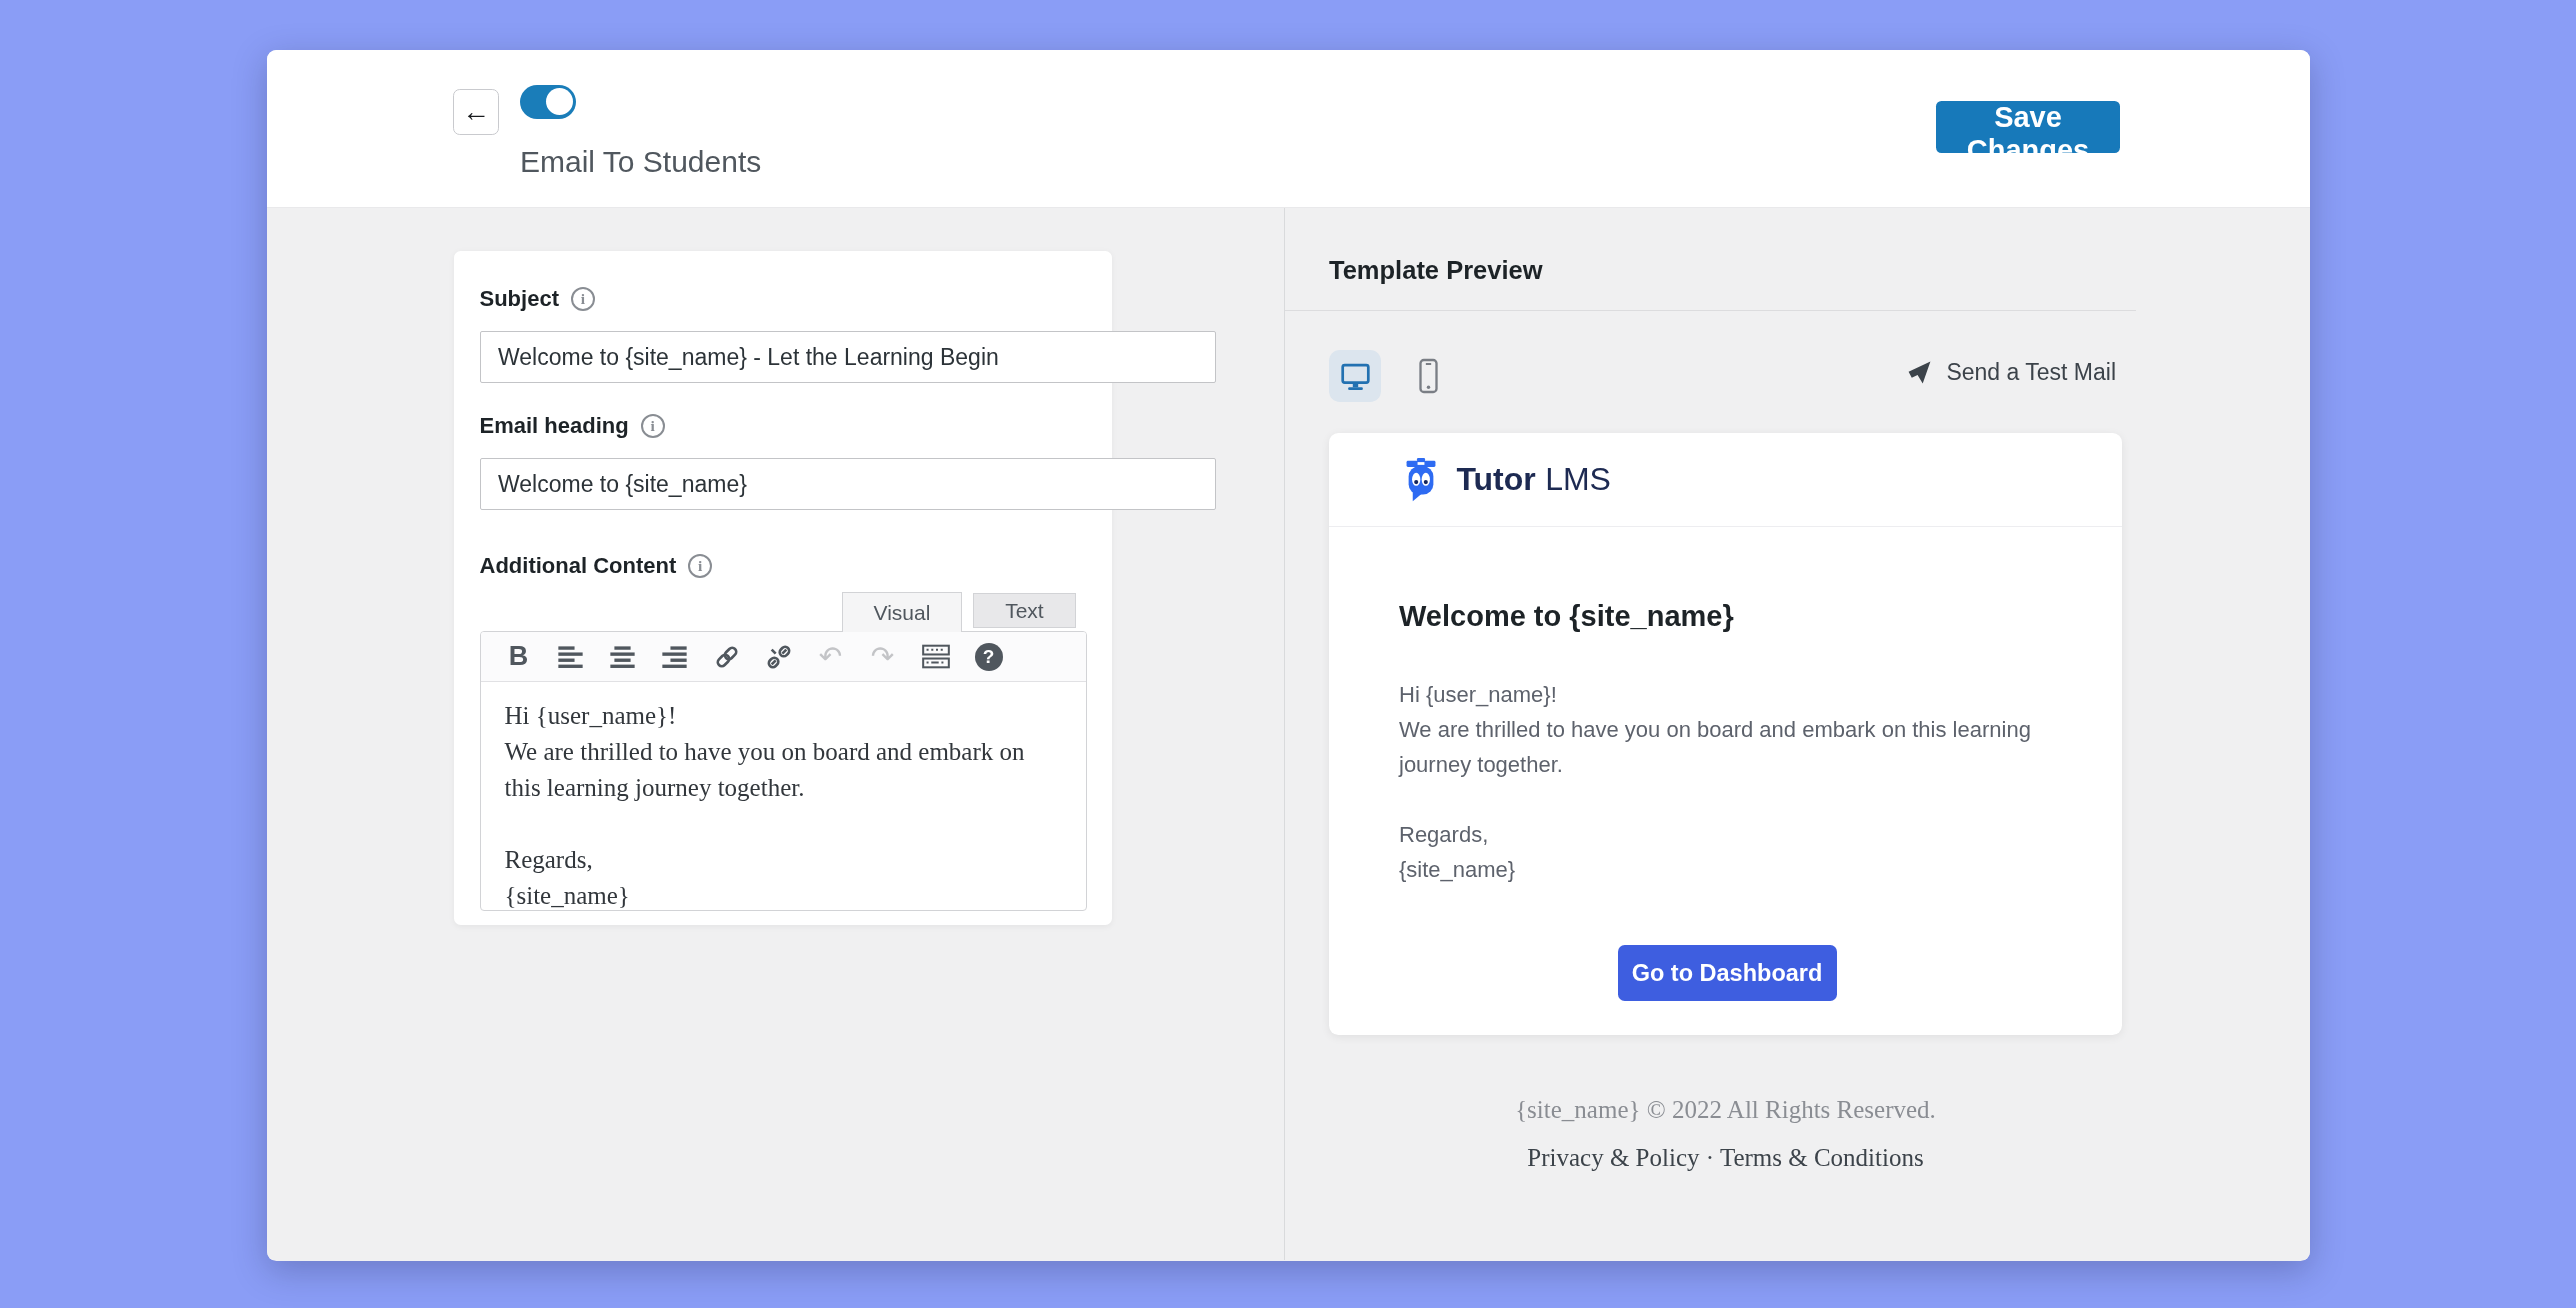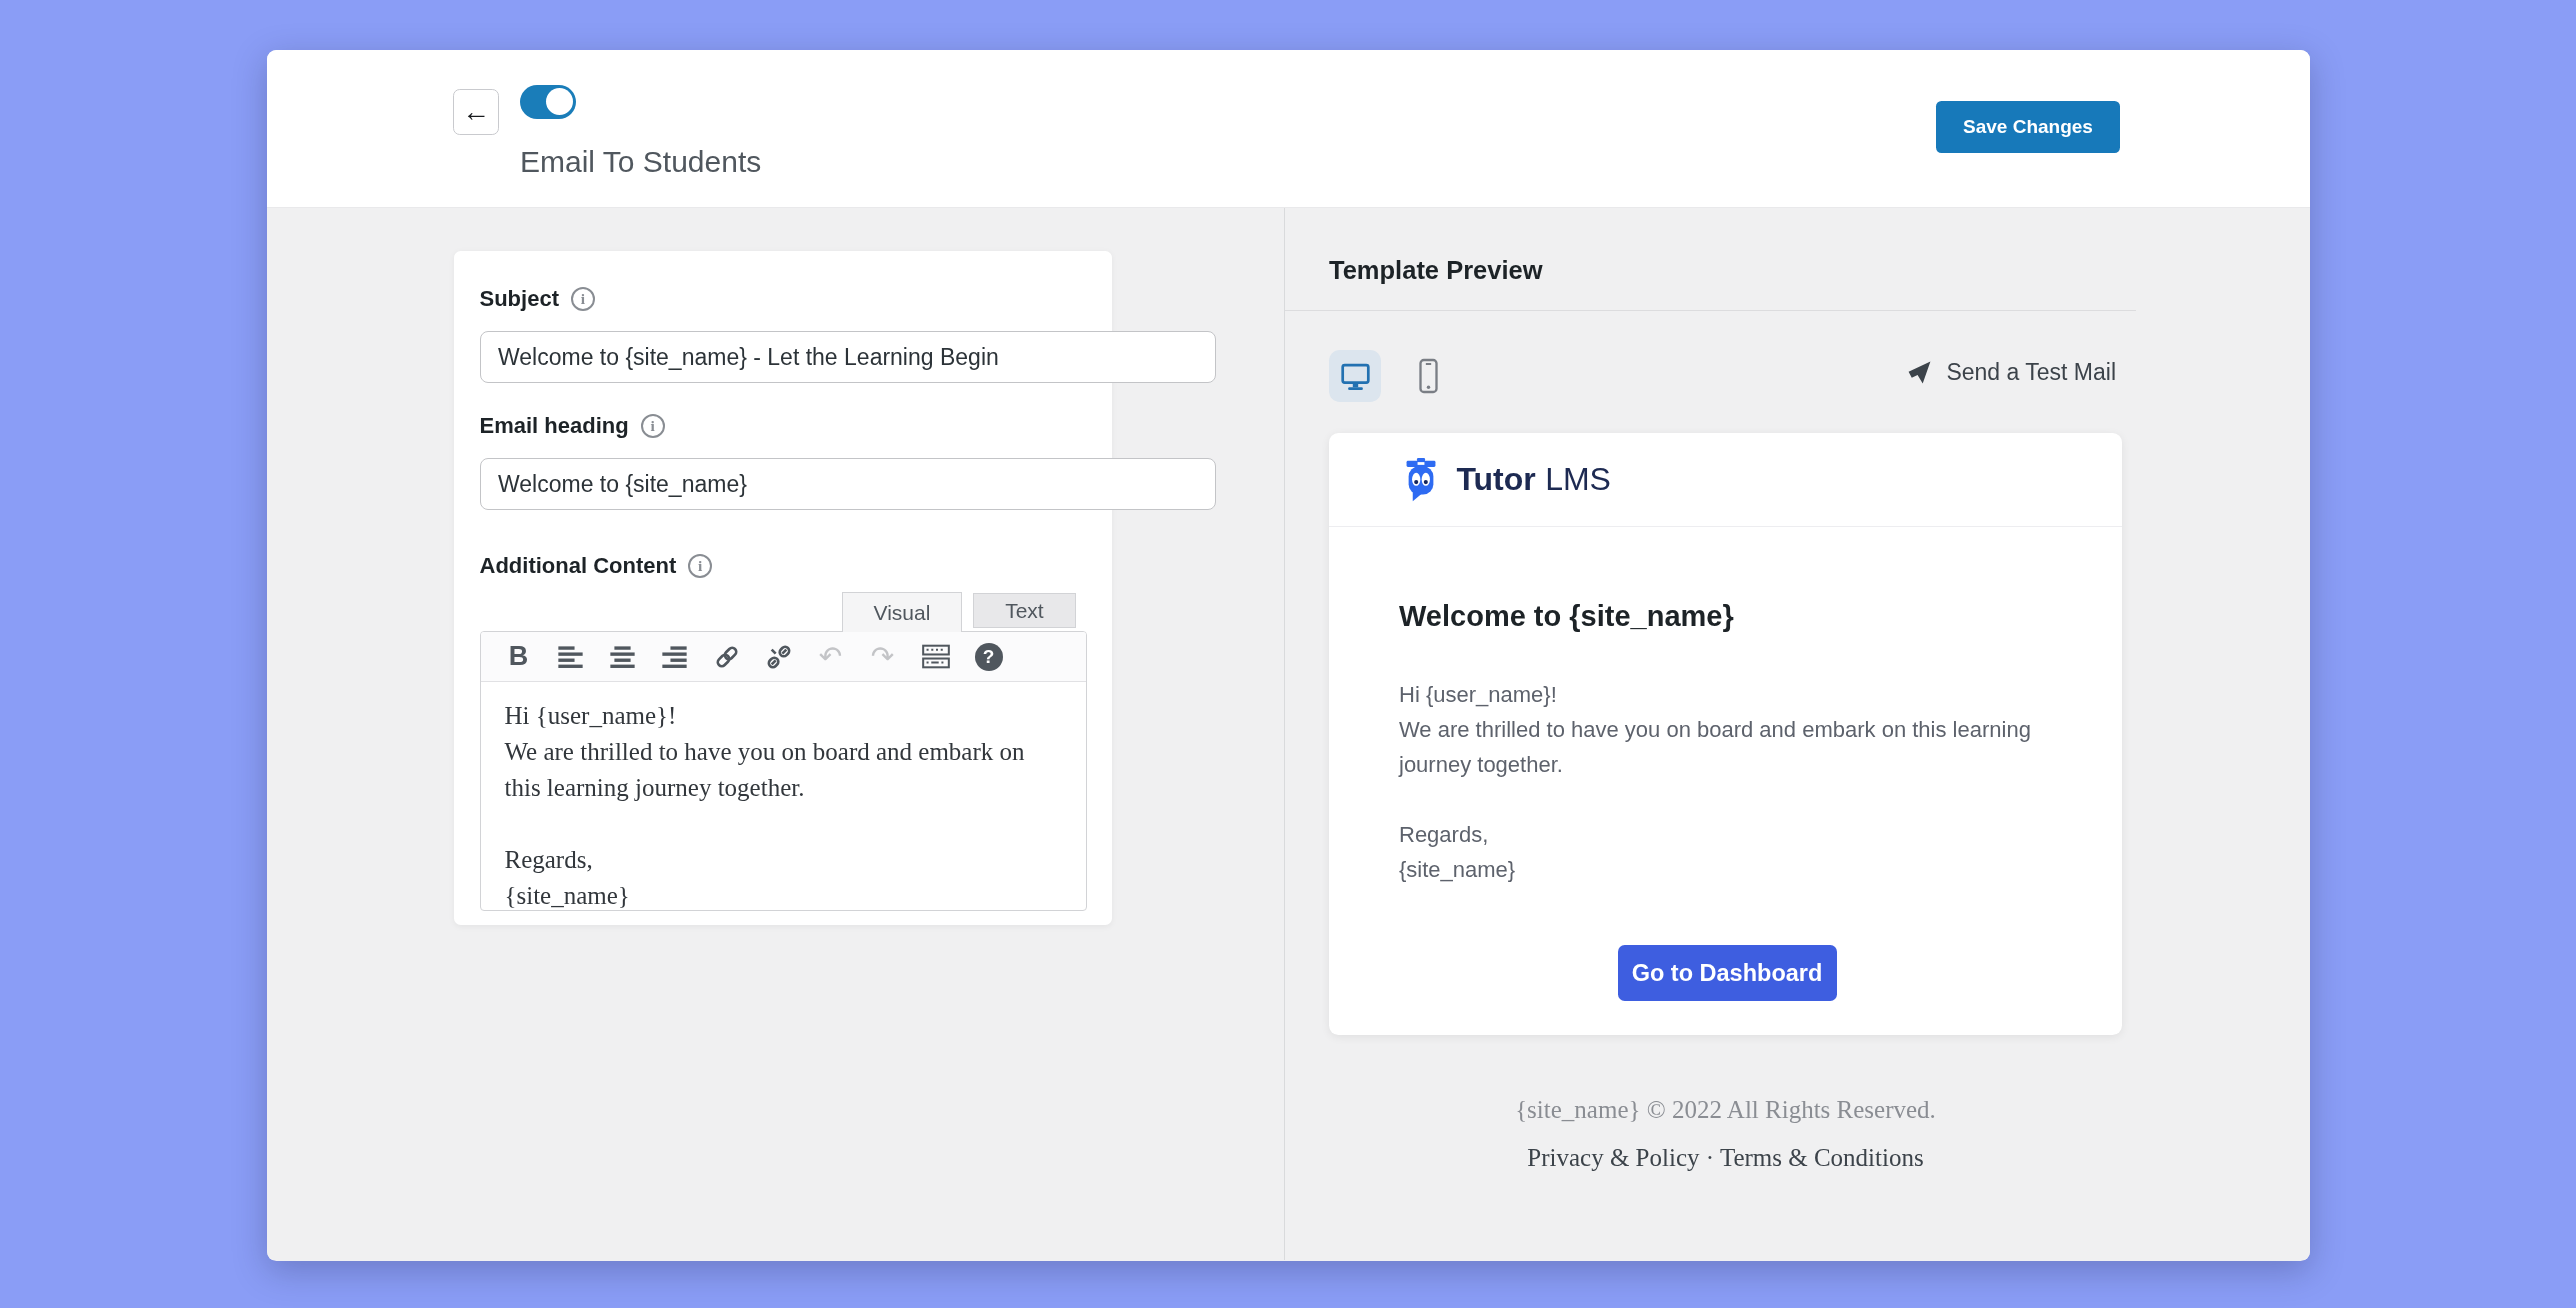--- a/index.html
+++ b/index.html
@@ -25,41 +25,41 @@
     font-size: 28px; color: #181b1e; cursor: pointer;
   }
   .title-row { position: absolute; left: 253px; top: 35px; display: flex; align-items: center; gap: 28px; }
   .page-title { font-size: 32px; font-weight: 700; color: #121519; }
   .toggle { width: 56px; height: 34px; border-radius: 17.5px; background: #1a7db9; position: relative; cursor: pointer; }
   .toggle .knob { position: absolute; right: 3.4px; top: 3.4px; width: 27px; height: 27px; border-radius: 50%; background: #fff; }
   .subtitle { position: absolute; left: 253px; top: 95px; font-size: 30px; color: #50575e; }
   .save-btn {
     position: absolute; left: 1669px; top: 51px; width: 184px; height: 52px;
     background: #1779ba; border: none; border-radius: 5.4px;
-    color: #fff; font-size: 19px; font-weight: 600; font-family: inherit; cursor: pointer;
+    color: #fff; font-size: 29px; font-weight: 600; font-family: inherit; cursor: pointer;
   }
   
   .app-body { display: flex; height: 1052px; background: #f0f0f1; }
   .left-col  { width: 1018px; border-right: 1.3px solid #d9dadc; position: relative; }
   .right-col { flex: 1; position: relative; }
   
   .form-card {
     position: absolute; left: 187px; top: 43px; width: 658px; height: 674px;
     background: #fff; border-radius: 6.7px; box-shadow: 0 1.3px 6.7px rgba(0,0,0,.05);
     padding: 35px 25.5px 32px;
   }
   .field-label { display: flex; align-items: center; gap: 12px; font-size: 22px; font-weight: 700; color: #1d2327; }
   .info-icon {
     width: 24px; height: 24px; border: 2px solid #898d93; border-radius: 50%;
     color: #898d93; display: flex; align-items: center; justify-content: center;
     font-size: 15.5px; font-weight: 700; font-family: "Liberation Serif", serif;
   }
   .text-input {
     margin-top: 19px; width: 736px; height: 52px;
-    border: 1.3px solid #c3c4c7; border-radius: 8px; background: #fff;
+    border: 1.3px solid #c3c4c7; border-radius: 2px; background: #fff;
     font-size: 23px; color: #2c3338; padding: 0 17.5px; font-family: inherit;
   }
   .field-gap { margin-top: 30px; }
   .ac-gap { margin-top: 43px; }
   .tabs-row { display: flex; justify-content: flex-end; align-items: flex-end; margin-top: 12px; padding-right: 10.8px; height: 40px; }
   .tab {
     font-size: 21px; color: #50575e; padding: 0 31px;
     display: flex; align-items: center; cursor: pointer;
     border: 1.3px solid #d2d3d6;
   }

